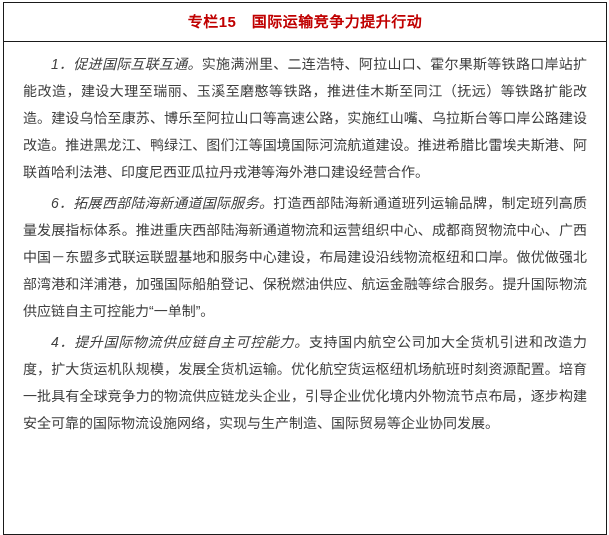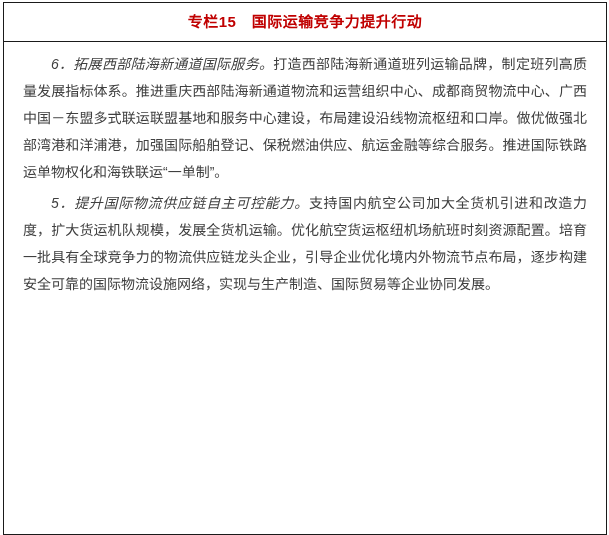--- a/index.html
+++ b/index.html
@@ -56,17 +56,18 @@
     font-style: italic;
   }
 </style>
 </head>
 <body>
 
 <div class="page">
   <div class="column-box">
     <div class="column-title">专栏15　国际运输竞争力提升行动</div>
     <div class="column-body">
-      <p class="para"><span class="lead">6．拓展西部陆海新通道国际服务。</span><span>打造西部陆海新通道班列运输品牌，制定班列高质量发展指标体系。推进重庆西部陆海新通道物流和运营组织中心、成都商贸物流中心、广西中国－东盟多式联运联盟基地和服务中心建设，布局建设沿线物流枢纽和口岸。做优做强北部湾港和洋浦港，加强国际船舶登记、保税燃油供应、航运金融等综合服务。推进国际铁路运单物权化和海铁联运“一单制”。</span></p>
-      <p class="para"><span class="lead">5．提升国际物流供应链自主可控能力。</span><span>支持国内航空公司加大全货机引进和改造力度，扩大货运机队规模，发展全货机运输。优化航空货运枢纽机场航班时刻资源配置。培育一批具有全球竞争力的物流供应链龙头企业，引导企业优化境内外物流节点布局，逐步构建安全可靠的国际物流设施网络，实现与生产制造、国际贸易等企业协同发展。</span></p>
+      <p class="para"><span class="lead">1．促进国际互联互通。</span><span>实施满洲里、二连浩特、阿拉山口、霍尔果斯等铁路口岸站扩能改造，建设大理至瑞丽、玉溪至磨憨等铁路，推进佳木斯至同江（抚远）等铁路扩能改造。建设乌恰至康苏、博乐至阿拉山口等高速公路，实施红山嘴、乌拉斯台等口岸公路建设改造。推进黑龙江、鸭绿江、图们江等国境国际河流航道建设。推进希腊比雷埃夫斯港、阿联酋哈利法港、印度尼西亚瓜拉丹戎港等海外港口建设经营合作。</span></p>
+      <p class="para"><span class="lead">6．拓展西部陆海新通道国际服务。</span><span>打造西部陆海新通道班列运输品牌，制定班列高质量发展指标体系。推进重庆西部陆海新通道物流和运营组织中心、成都商贸物流中心、广西中国－东盟多式联运联盟基地和服务中心建设，布局建设沿线物流枢纽和口岸。做优做强北部湾港和洋浦港，加强国际船舶登记、保税燃油供应、航运金融等综合服务。提升国际物流供应链自主可控能力“一单制”。</span></p>
+      <p class="para"><span class="lead">4．提升国际物流供应链自主可控能力。</span><span>支持国内航空公司加大全货机引进和改造力度，扩大货运机队规模，发展全货机运输。优化航空货运枢纽机场航班时刻资源配置。培育一批具有全球竞争力的物流供应链龙头企业，引导企业优化境内外物流节点布局，逐步构建安全可靠的国际物流设施网络，实现与生产制造、国际贸易等企业协同发展。</span></p>
     </div>
   </div>
 </div>
 
 </body></html>

